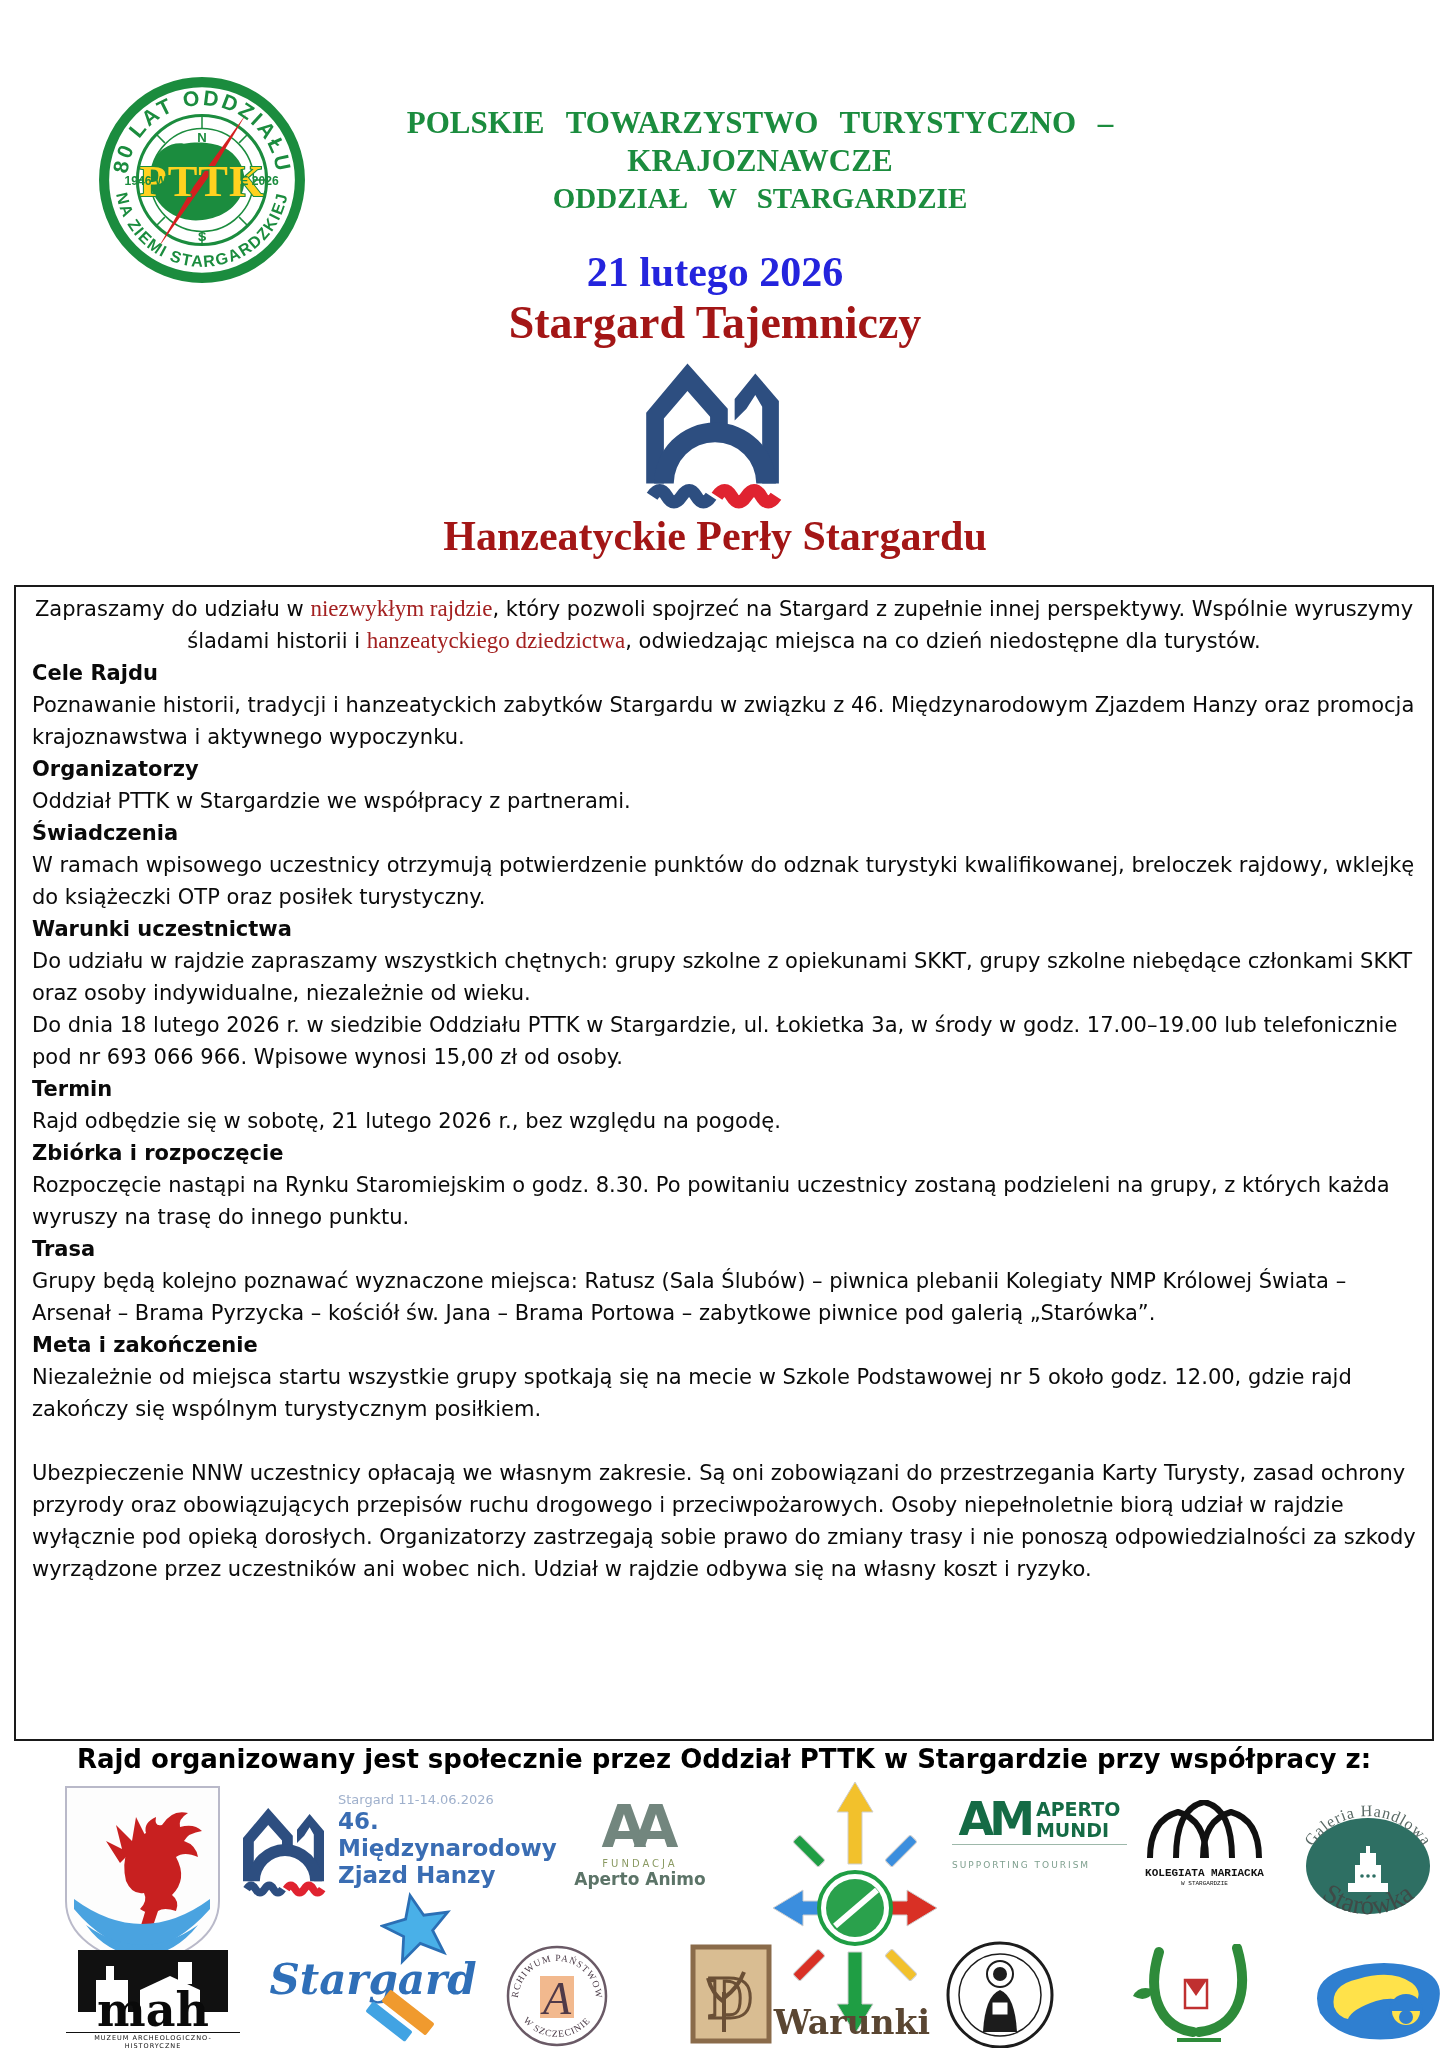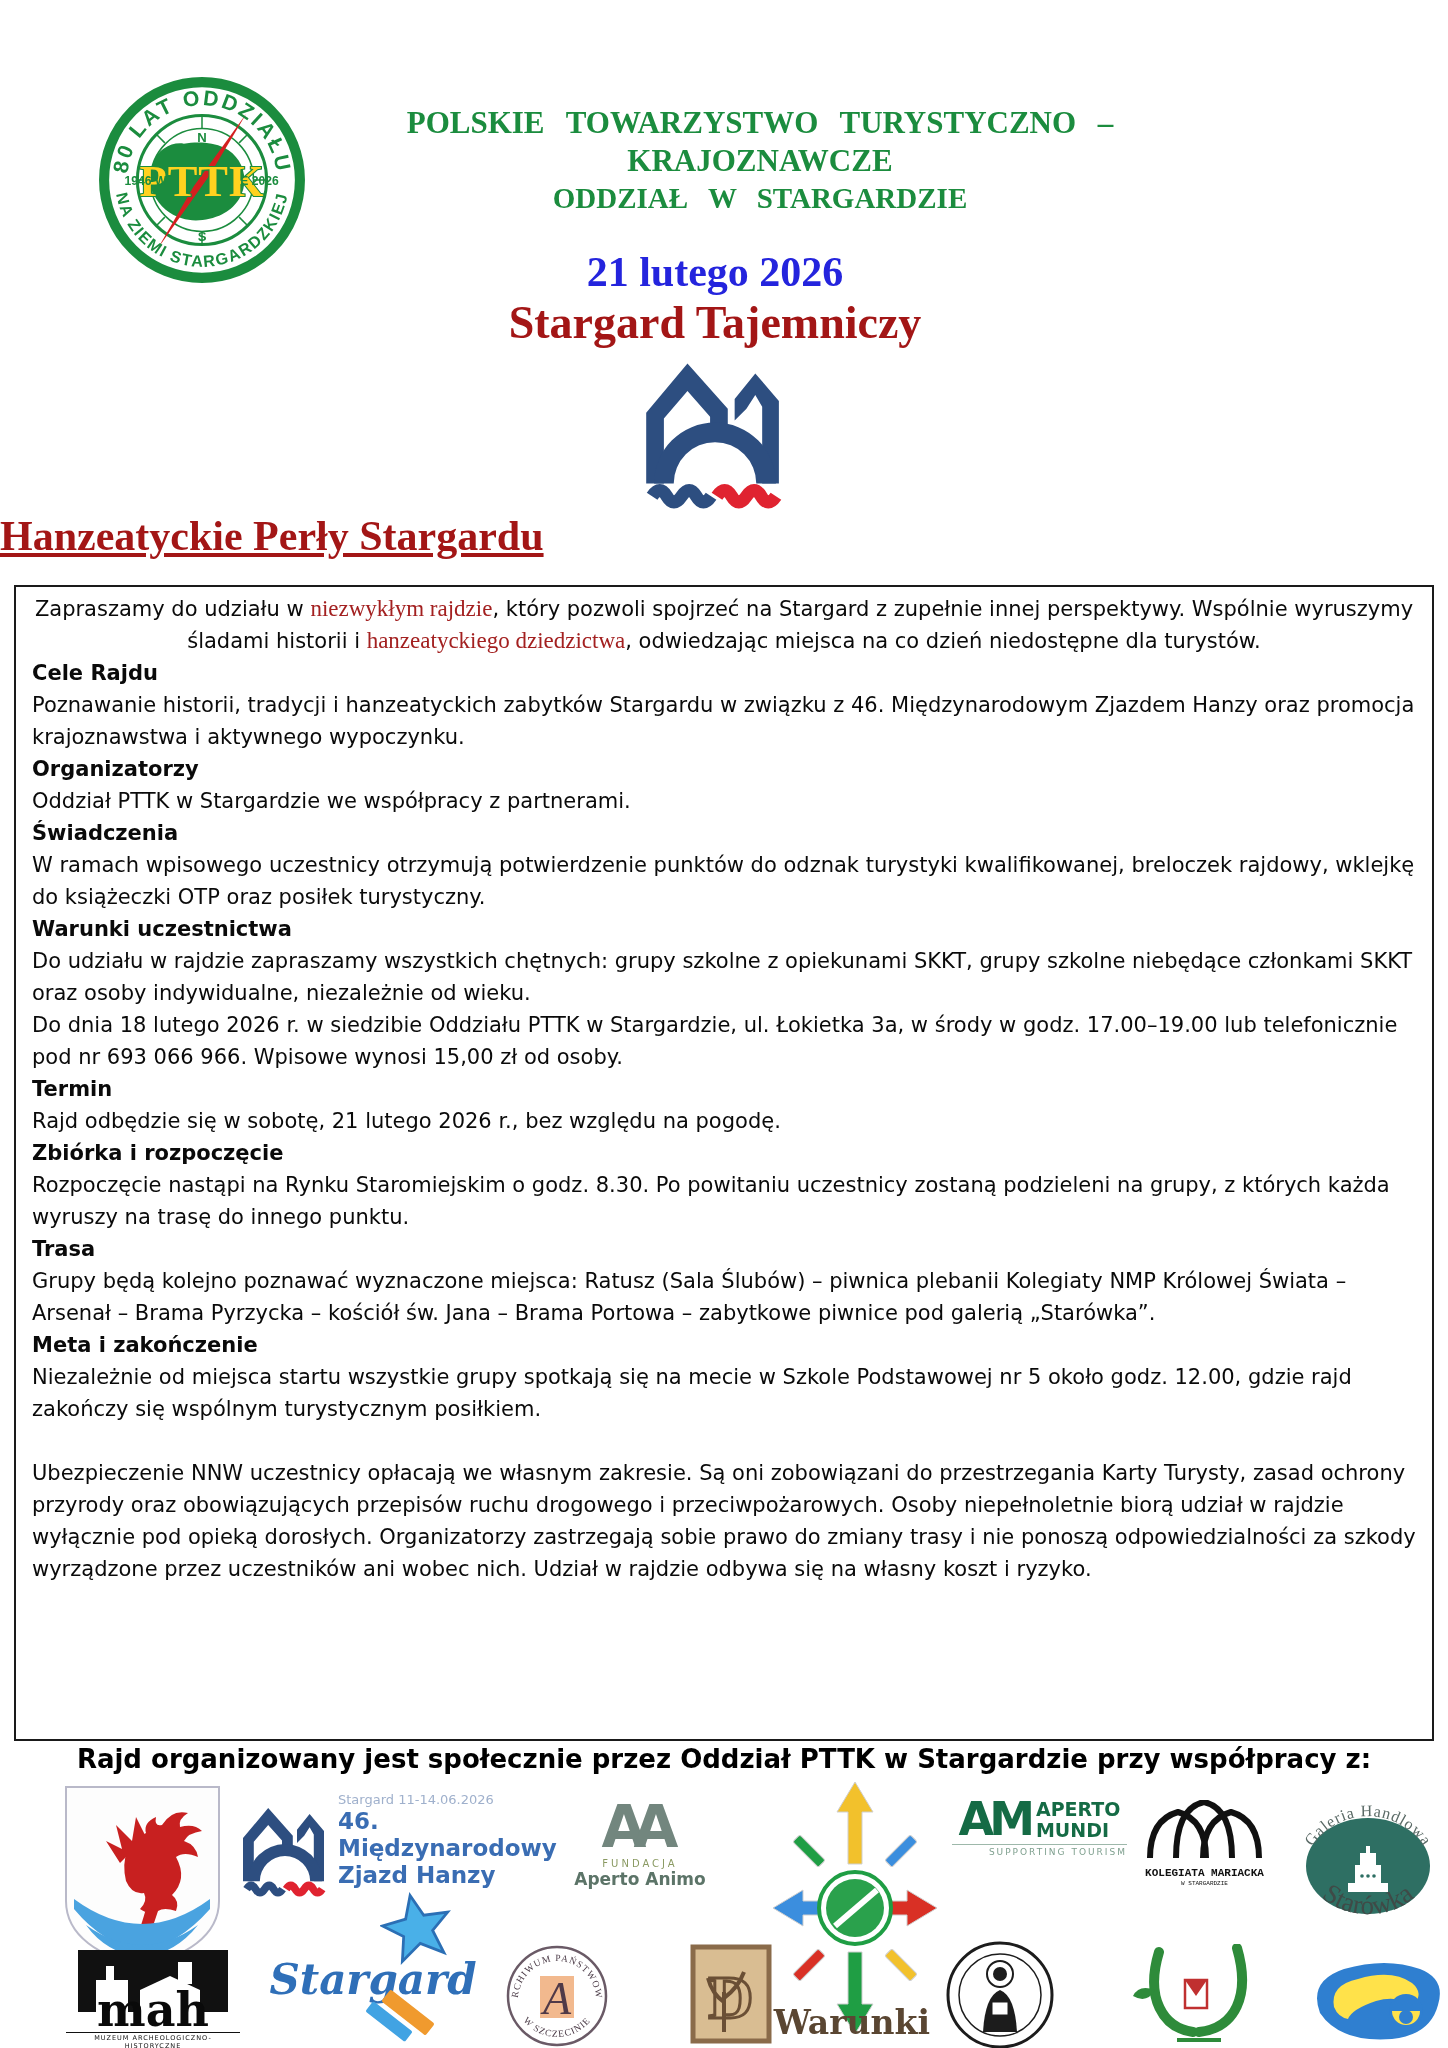--- a/index.html
+++ b/index.html
@@ -15,22 +15,22 @@
   .org-block{position:absolute;left:300px;top:104px;width:920px;text-align:center;
     font-family:"Liberation Serif",serif;font-weight:bold;color:var(--green,#1b8c3e);}
   .org-line1{font-size:31px;line-height:38px;word-spacing:0.45em;}
   .org-line2{font-size:29px;line-height:36px;word-spacing:0.45em;}
   .org-line3{font-size:29px;line-height:36px;word-spacing:0.45em;}
   .event-date{position:absolute;left:0;top:248px;width:1430px;text-align:center;
     font-family:"Liberation Serif",serif;font-weight:bold;font-size:42px;color:var(--blue,#2424dd);}
   .event-title{position:absolute;left:0;top:296px;width:1430px;text-align:center;
     font-family:"Liberation Serif",serif;font-weight:bold;font-size:46px;color:var(--dark_red,#a31616);}
   .castle-logo{position:absolute;left:636px;top:338px;width:158px;height:172px;}
-  .event-subtitle{position:absolute;left:0;top:512px;width:1430px;
-    font-family:"Liberation Serif",serif;font-weight:bold;font-size:42px;color:var(--dark_red,#a31616);text-decoration:underline;}
+  .event-subtitle{position:absolute;left:0;top:512px;width:1430px;text-align:center;
+    font-family:"Liberation Serif",serif;font-weight:bold;font-size:42px;color:var(--dark_red,#a31616);}
 
   
   .details-box{position:absolute;left:14px;top:585px;width:1420px;height:1156px;
     border:2px solid #1a1a1a;padding:6px 16px 0 16px;color:var(--body);
     font-size:21px;line-height:32px;}
   .intro{text-align:center;}
   .red-serif{font-family:"Liberation Serif",serif;color:#a32020;font-size:23px;}
   .sec-h{font-weight:bold;}
   .blank-line{height:32px;}
 
@@ -42,21 +42,21 @@
 
   .aa-box{position:absolute;left:565px;top:1798px;width:150px;text-align:center;}
   .aa-glyph{font-size:58px;font-weight:bold;letter-spacing:-13px;color:#72867e;line-height:58px;padding-right:13px;}
   .aa-cap1{font-size:10px;letter-spacing:3px;color:#8a9a62;margin-top:2px;}
   .aa-cap2{font-size:17px;font-weight:bold;color:#5c7468;}
 
   .am-box{position:absolute;left:952px;top:1796px;width:175px;}
   .am-row{display:flex;align-items:flex-start;gap:6px;justify-content:center;}
   .am-glyph{font-size:46px;font-weight:bold;letter-spacing:-5px;color:#156b45;line-height:46px;}
   .am-lines{font-size:19px;font-weight:bold;color:#156b45;line-height:21px;padding-top:3px;}
-  .am-cap{font-size:9px;letter-spacing:2px;color:#7fa08f;text-align:right;border-top:1px solid #9db8aa;margin-top:2px;padding-top:2px;}
+  .am-cap{font-size:9px;letter-spacing:2px;color:#7fa08f;text-align:left;border-top:1px solid #9db8aa;margin-top:2px;padding-top:15px;}
 
   .kol-box{position:absolute;left:1122px;top:1800px;width:165px;text-align:center;font-family:Liberation Mono, monospace;}
   .kol-cap1{font-size:11px;font-weight:bold;color:#111;line-height:13px;}
   .kol-cap2{font-size:6px;color:#111;}
 
   .mah-box{position:absolute;left:58px;top:1950px;width:190px;text-align:center;}
   .mah-word{font-size:46px;font-weight:bold;color:#0a0a0a;line-height:40px;margin-top:-26px;
     font-family:"DejaVu Serif",serif;}
   .mah-cap{font-size:6.5px;letter-spacing:1px;color:#111;border-top:1px solid #111;margin:2px 8px 0 8px;padding-top:1px;}
 

